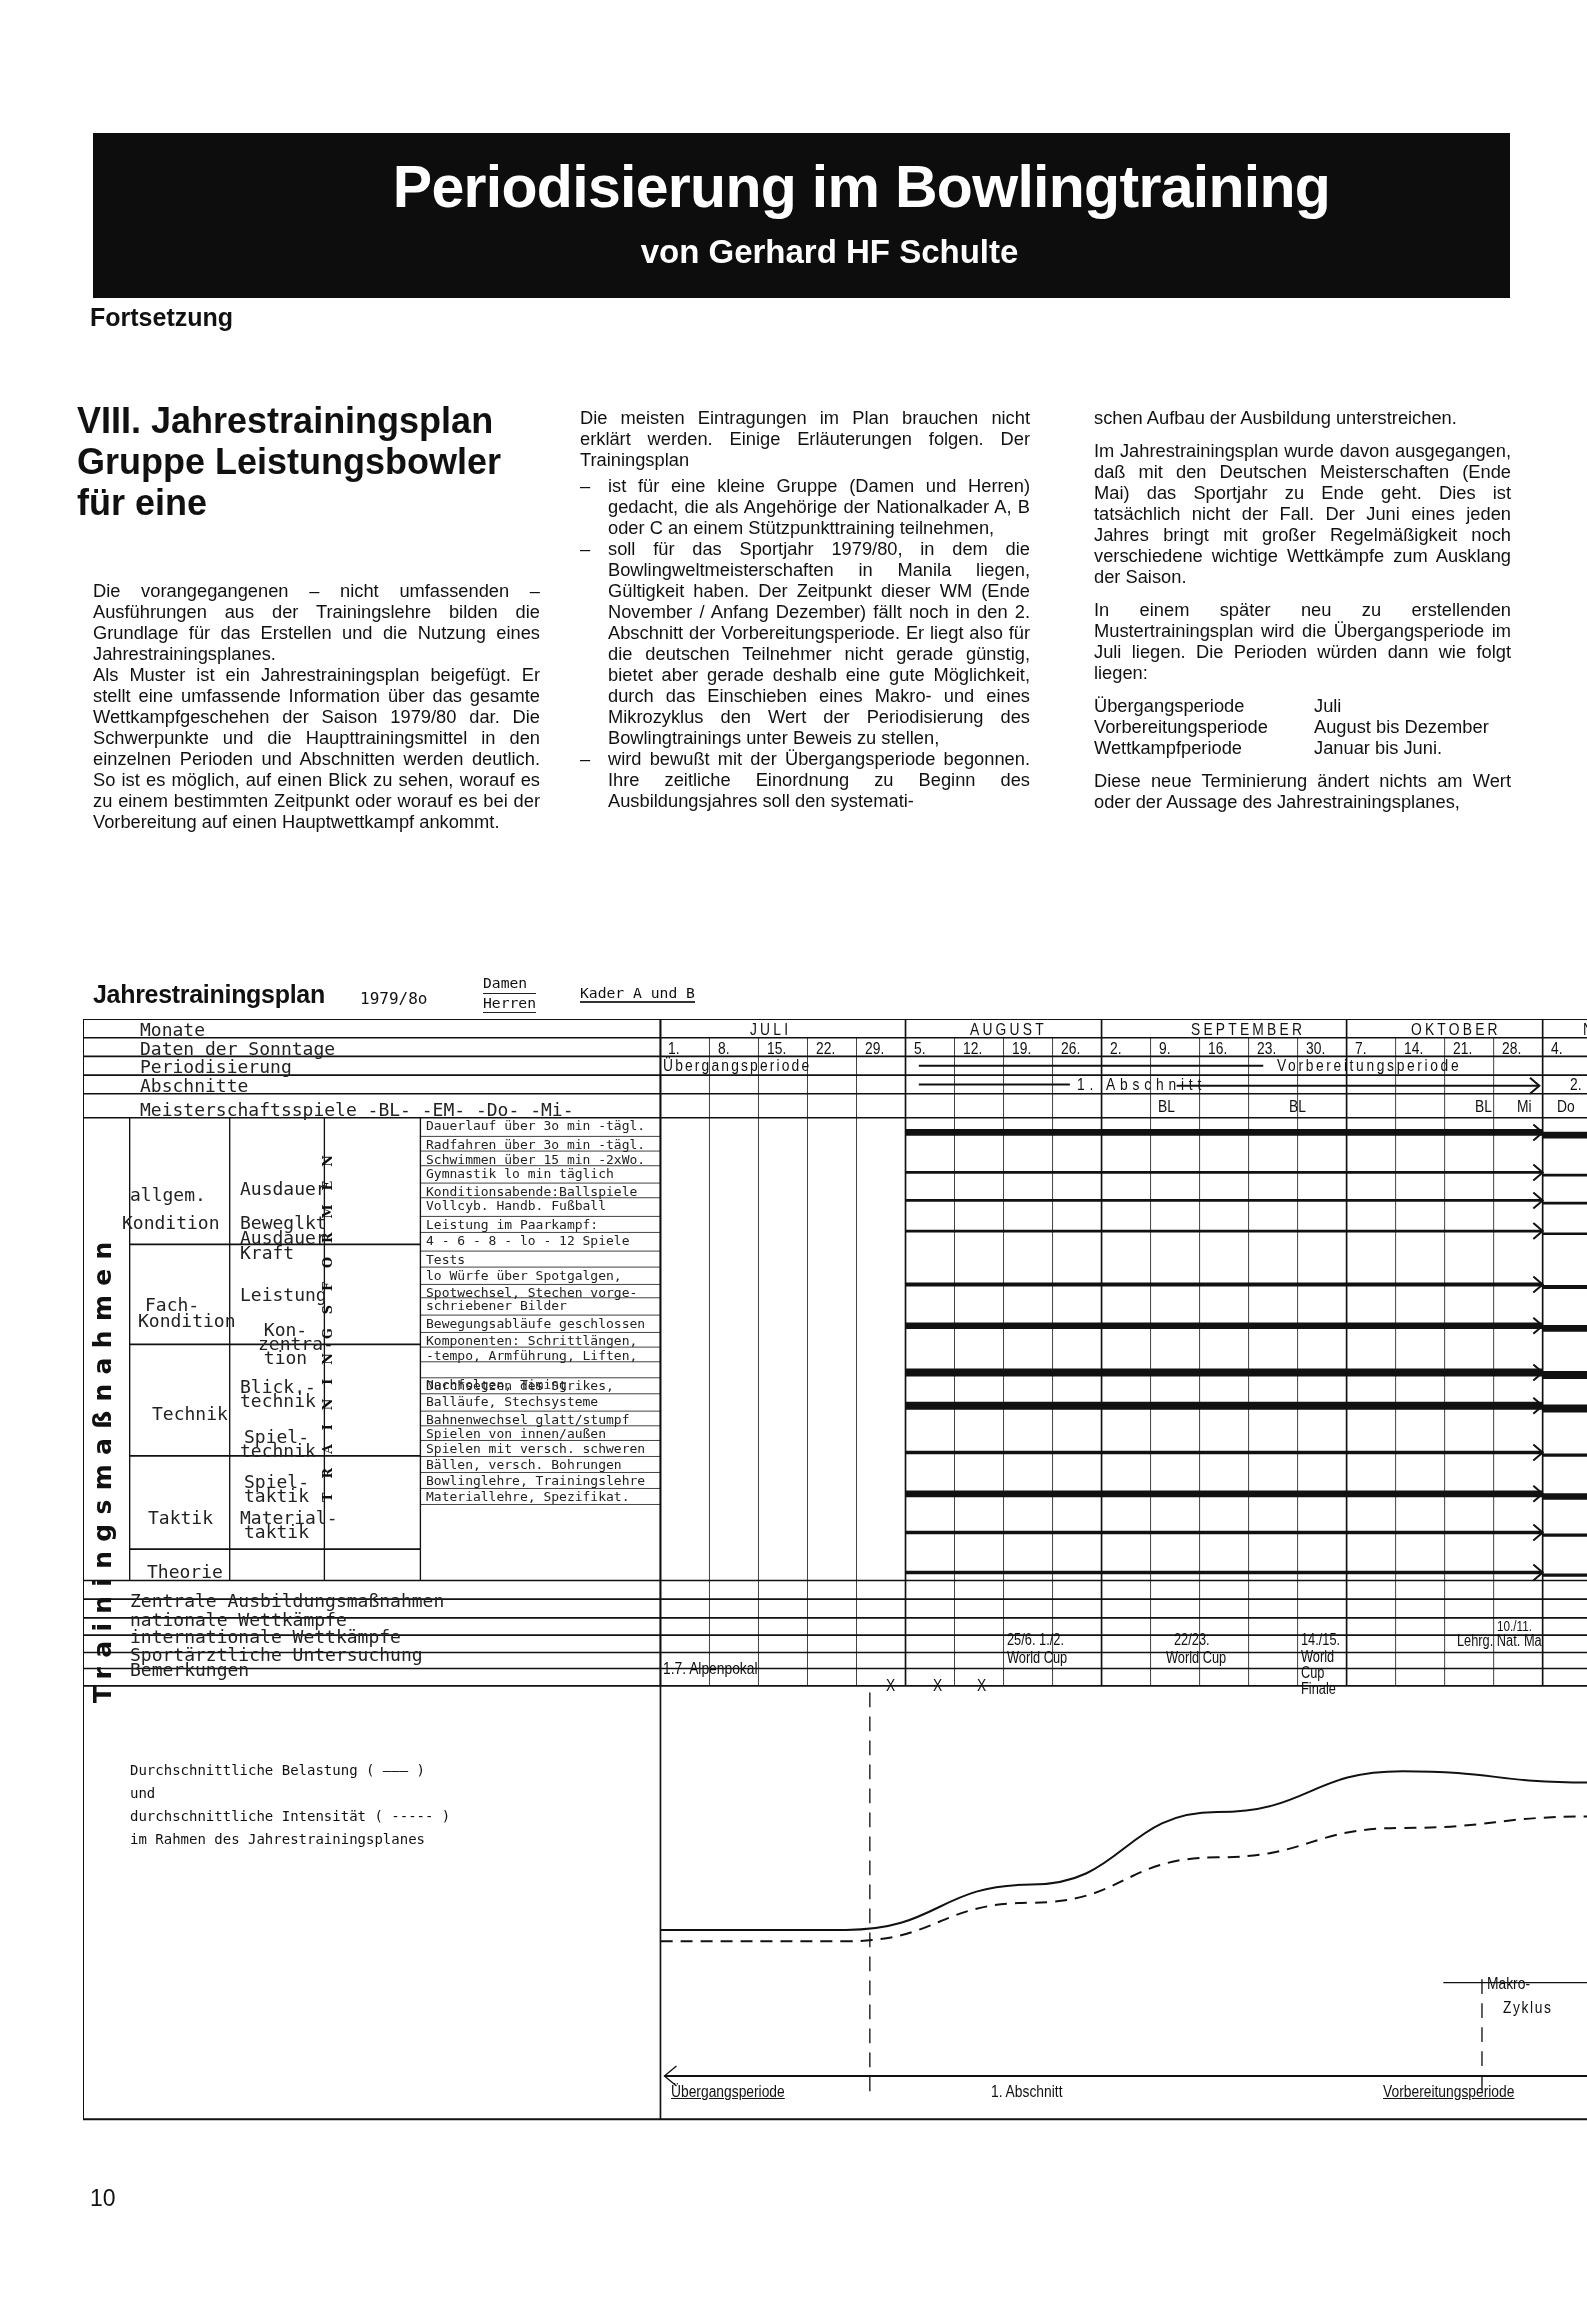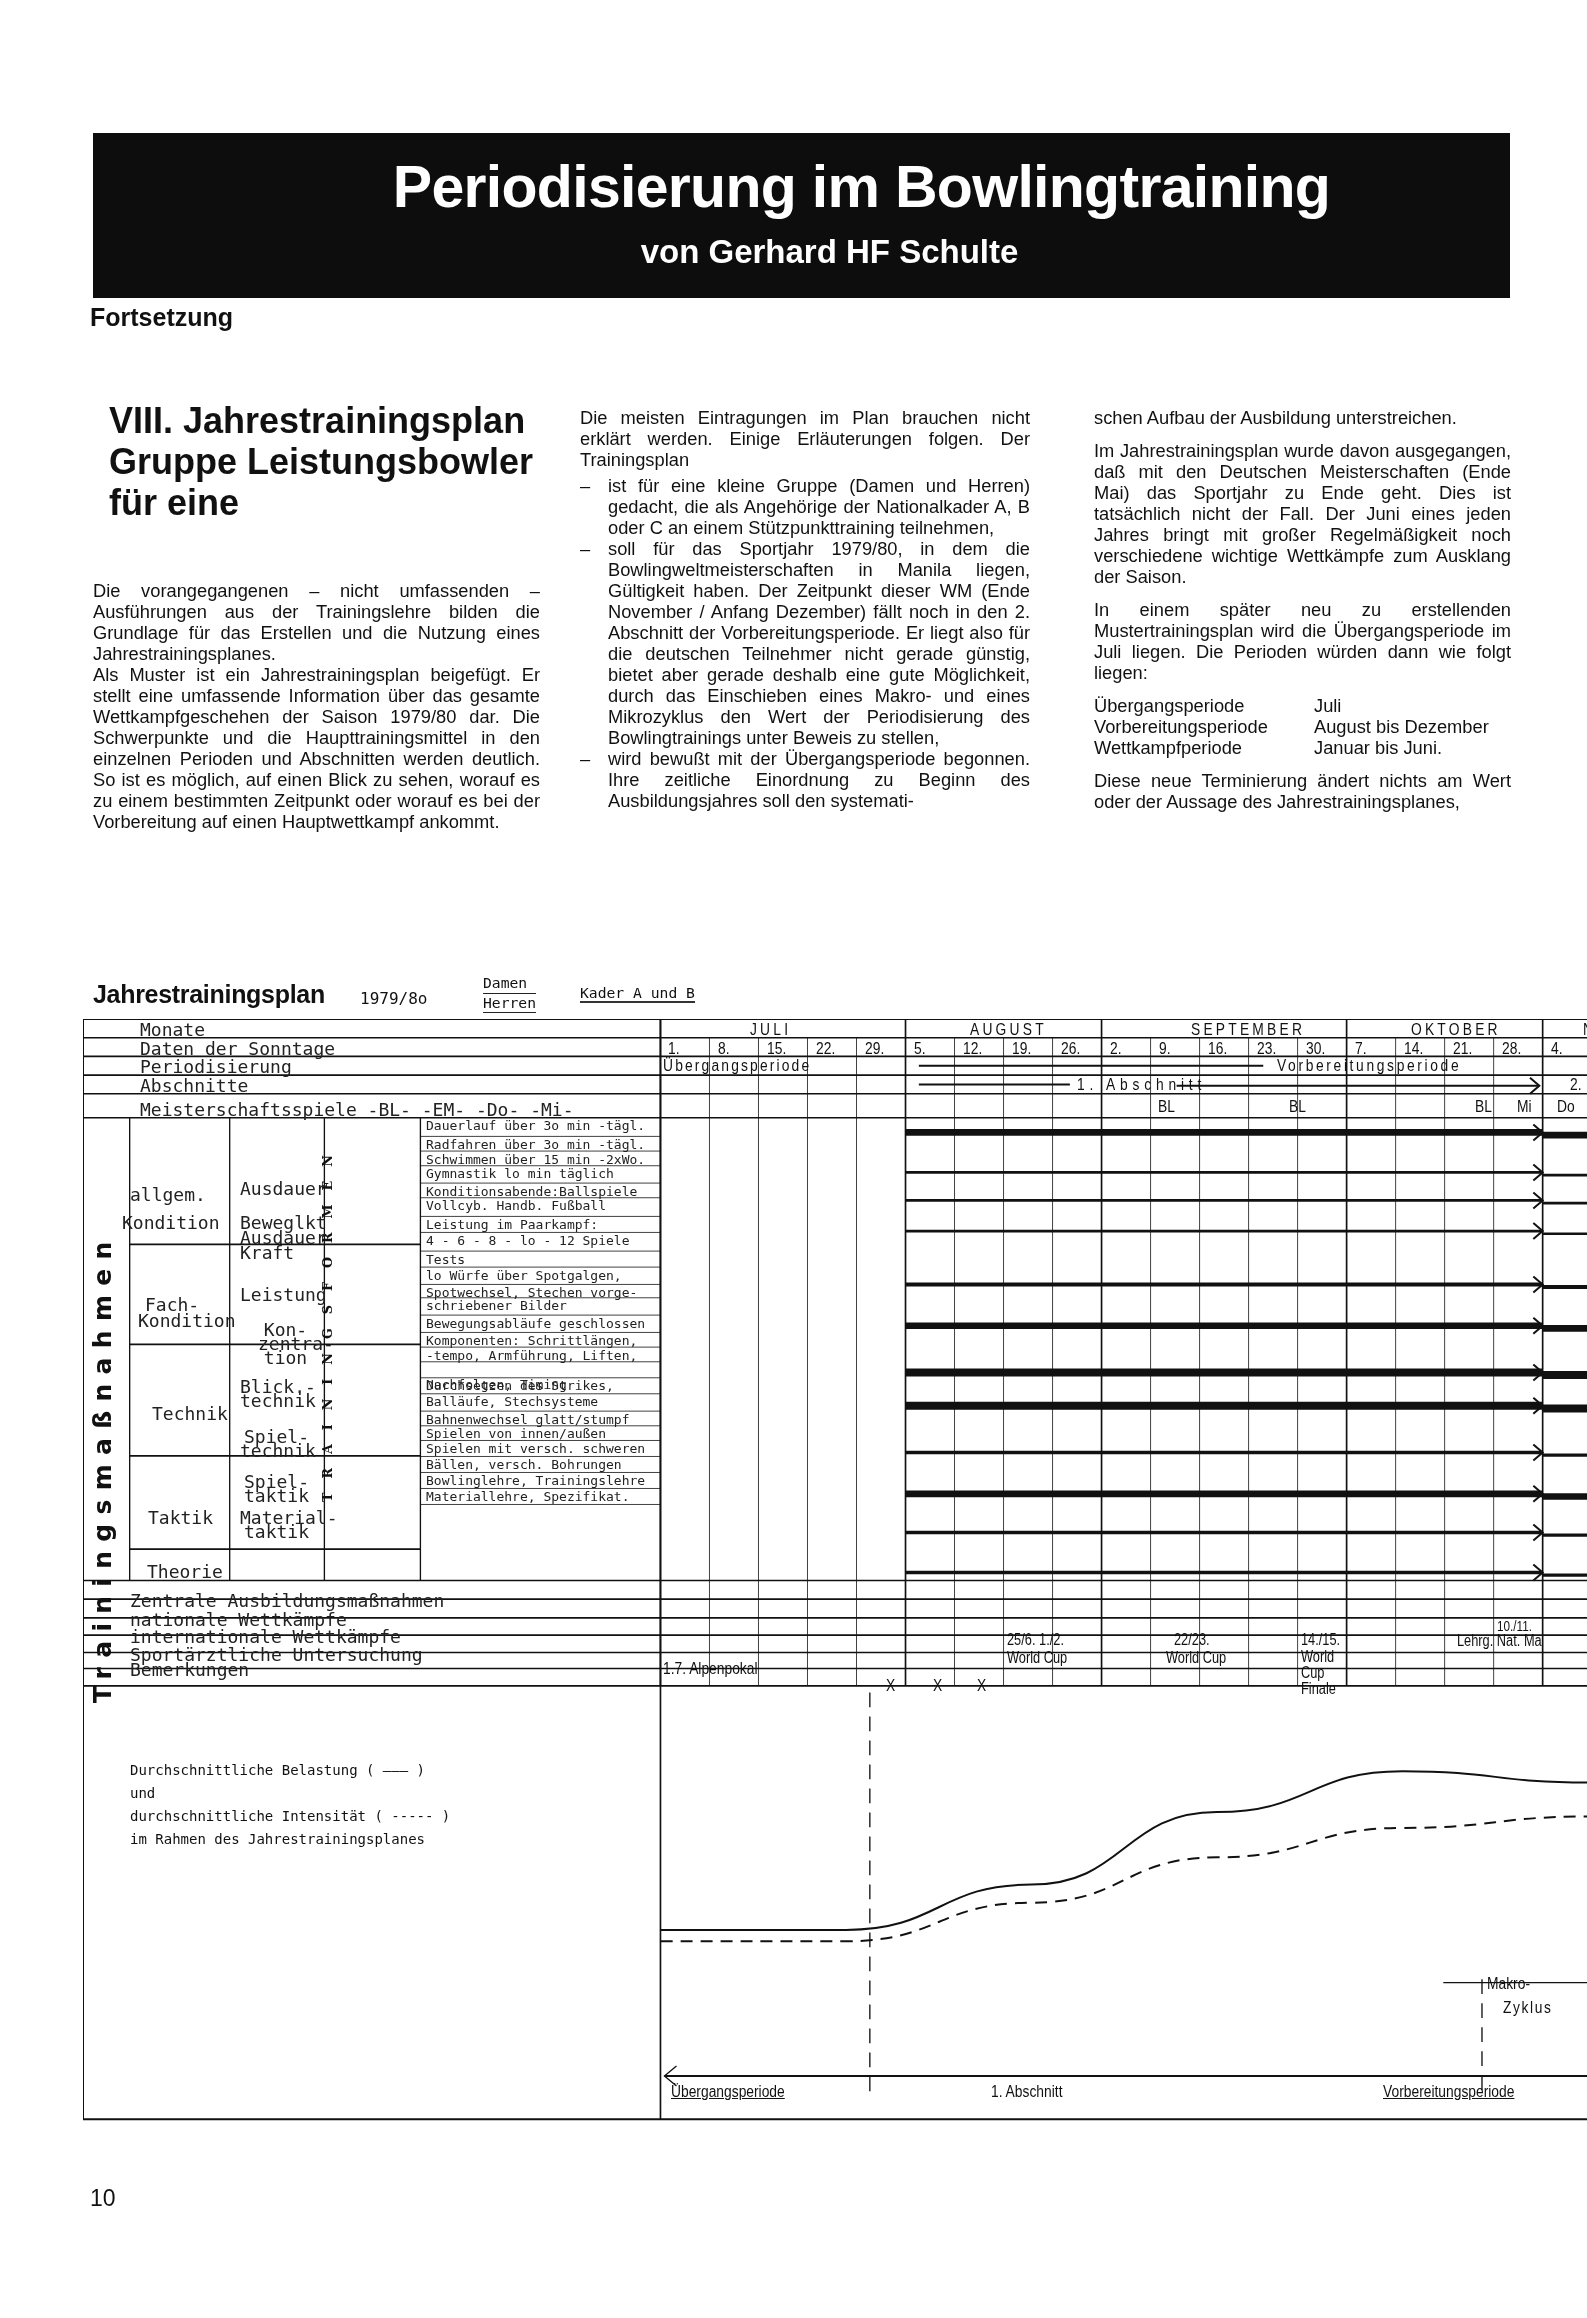--- a/index.html
+++ b/index.html
@@ -4,21 +4,21 @@
 <style>
   html, body { margin:0; padding:0; background:#fff; }
   body { width:1588px; height:2319px; position:relative; overflow:hidden; color:#111;
          font-family:"Liberation Sans", sans-serif; }
   .banner { position:absolute; left:93px; top:133px; width:1417px; height:165px; background:#0d0d0d; }
   .banner .title { position:absolute; left:0; right:0; top:20px; text-align:center; color:#fff;
          font-weight:bold; font-size:59px; letter-spacing:-0.7px; padding-left:120px; }
   .banner .author { position:absolute; left:0; right:0; top:100px; text-align:center; color:#fff;
          font-weight:bold; font-size:33px; padding-left:56px; }
   .fortsetzung { position:absolute; left:90px; top:303px; font-weight:bold; font-size:25px; }
-  .heading { position:absolute; left:109px; top:400px; width:467px; font-weight:bold; font-size:36px; line-height:41px; }
+  .heading { position:absolute; left:77px; top:400px; width:467px; font-weight:bold; font-size:36px; line-height:41px; }
   .col { position:absolute; font-size:18.3px; line-height:21px; text-align:justify; }
   .col p { margin:0 0 12px 0; }
   .col1 { left:93px; top:580px; width:447px; }
   .col2 { left:580px; top:407px; width:450px; }
   .col3 { left:1094px; top:407px; width:417px; }
   .dash-list { margin:0 0 0 0; padding:0; list-style:none; }
   .dash-list li { position:relative; padding-left:28px; }
   .dash-list li::before { content:"–"; position:absolute; left:0; }
   .period-table { display:grid; grid-template-columns:220px 1fr; margin:0 0 12px 0; }
 

